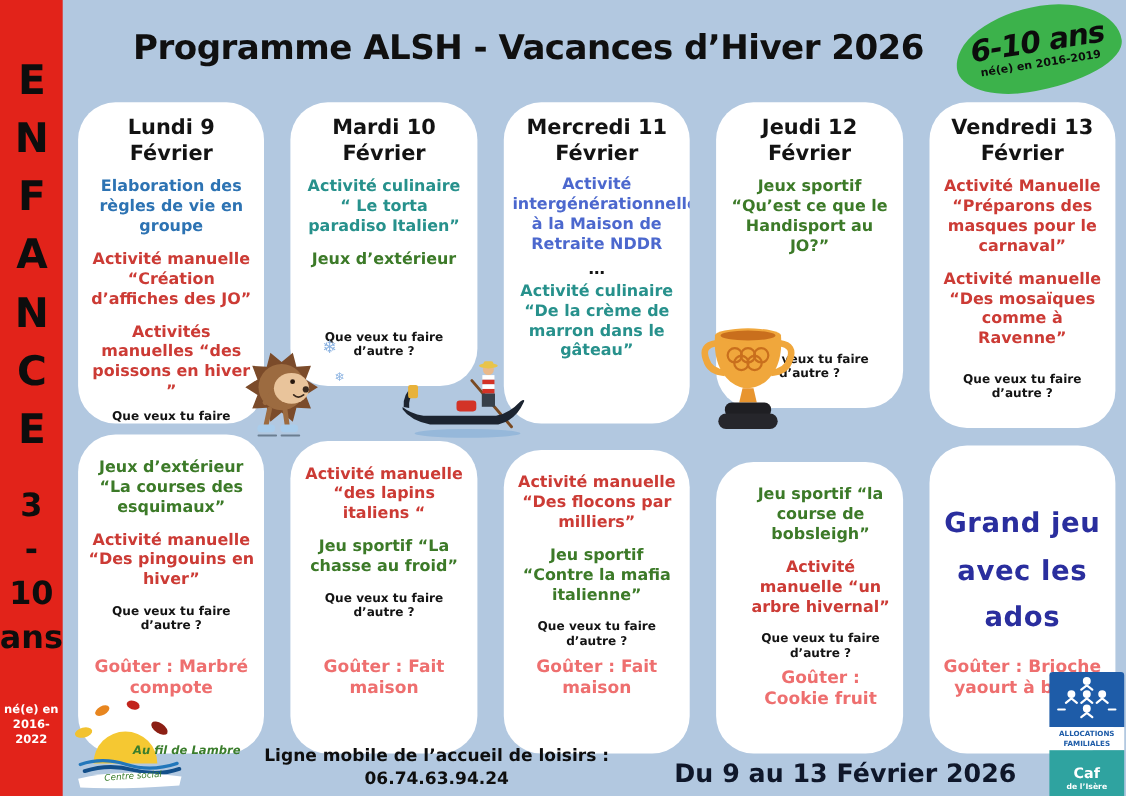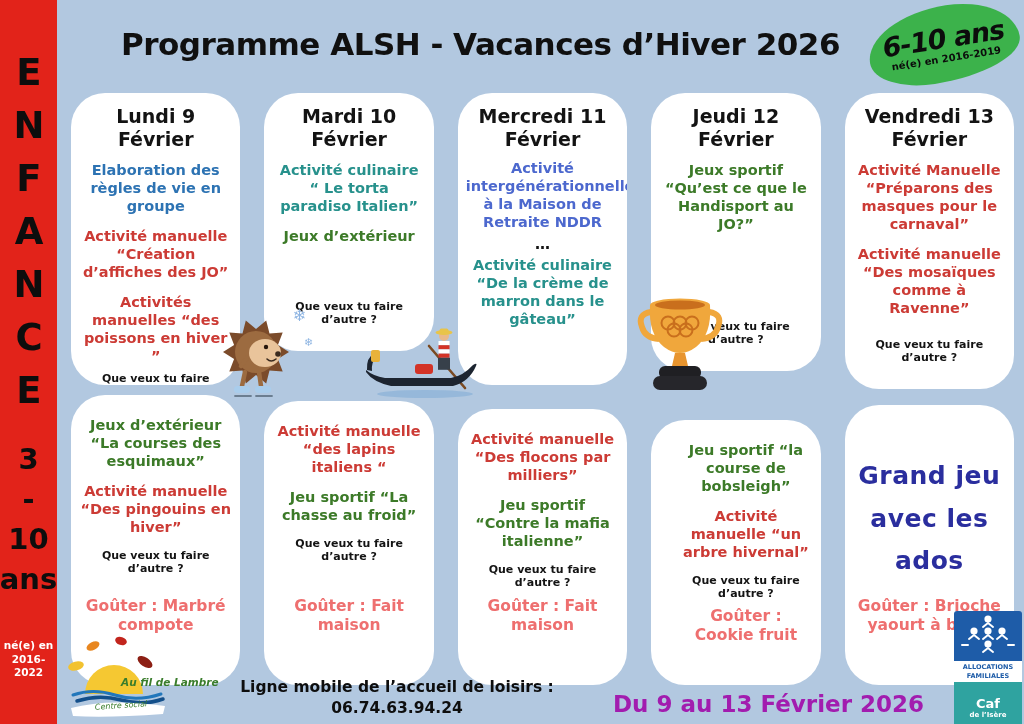--- a/index.html
+++ b/index.html
@@ -61,21 +61,21 @@
   .hedgehog{left:160px;top:306px;width:78px;height:98px;}
   .snowflake{position:absolute;color:#8db4e2;z-index:5;font-weight:700;}
   .sf-1{left:236px;top:306px;font-size:16px;}
   .sf-2{left:247px;top:336px;font-size:11px;}
   .gondola{left:306px;top:326px;width:118px;height:78px;}
   .trophy{left:578px;top:292px;width:90px;height:106px;}
 
   
   .phone{position:absolute;left:170px;bottom:5px;width:340px;text-align:center;color:#0e0e0e;
     font-size:15.5px;font-weight:700;line-height:1.35;z-index:4;}
-  .date-range{position:absolute;right:100px;bottom:7px;font-size:23px;font-weight:900;color:#a21caf;z-index:4;}
+  .date-range{position:absolute;right:100px;bottom:7px;font-size:23px;font-weight:900;color:#0f172a;z-index:4;}
 
   .assoc-logo{position:absolute;left:6px;bottom:0;width:120px;height:92px;z-index:6;}
   .assoc-logo .name{position:absolute;left:10px;top:44px;width:100px;text-align:left;
     color:#3a7d2c;font-size:10.5px;font-weight:700;font-style:italic;margin-left:48px;}
   .assoc-logo .subtitle{position:absolute;left:18px;top:69px;width:80px;text-align:center;
     color:#3a7d2c;font-size:8px;font-style:italic;transform:rotate(-4deg);}
 
   .caf-logo{position:absolute;right:2px;bottom:0;width:68px;z-index:6;display:flex;flex-direction:column;}
   .caf-top{background:#1e5ca8;height:50px;border-radius:3px 3px 0 0;display:flex;align-items:center;justify-content:center;}
   .caf-band{background:#ffffff;padding:2px 0;text-align:center;color:#1e5ca8;font-size:6.5px;font-weight:900;line-height:1.25;}

